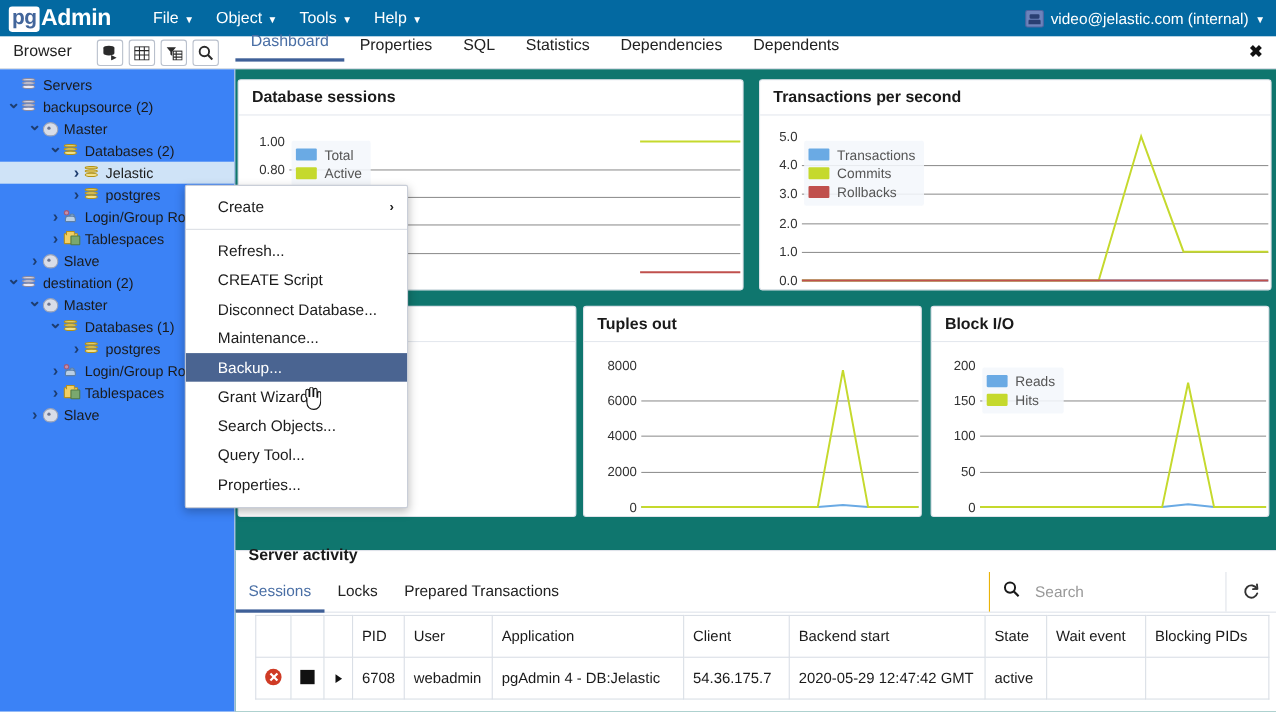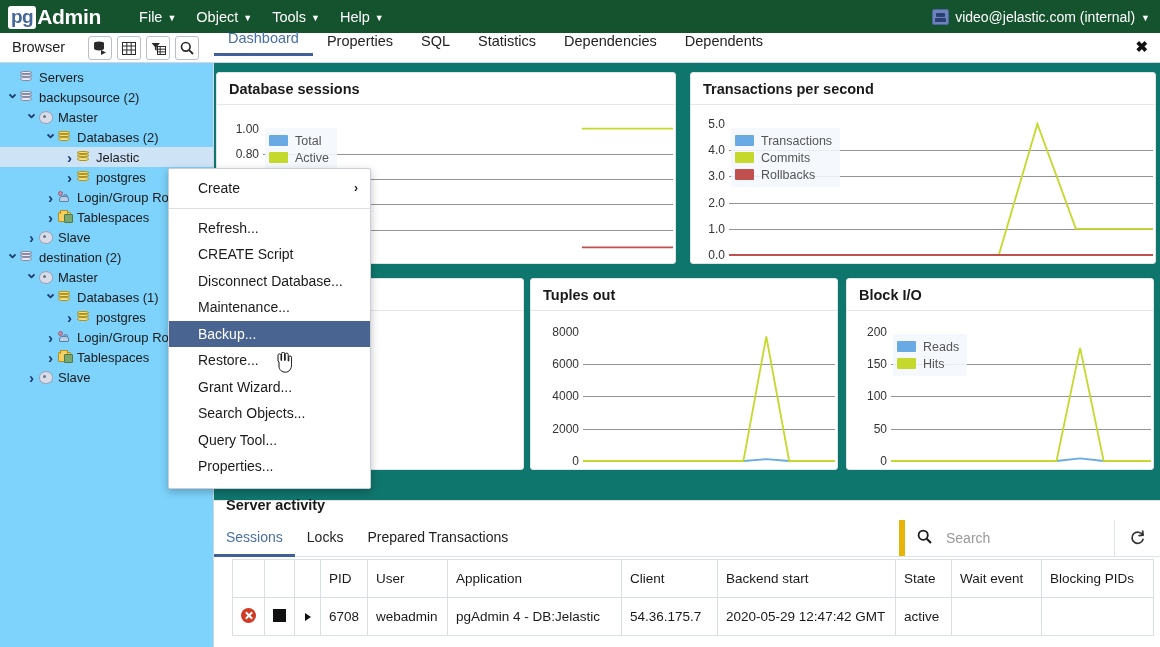--- a/index.html
+++ b/index.html
@@ -8,21 +8,21 @@
     width: 1160px; height: 647px;
     overflow: hidden;
     font-family: "Liberation Sans", sans-serif;
     background: #ffffff;
   }
   #app { position: relative; width: 1160px; height: 647px; background:#fff; }
 
   
   .menubar {
     position:absolute; top:0; left:0; width:1160px; height:35px;
-    background:#14532d; display:flex; align-items:center;
+    background:#0369a1; display:flex; align-items:center;
     border-bottom:1px solid #32527e;
   }
   .logo { display:flex; align-items:center; margin-left:8px; }
   .logo-pg {
     background:#fff; color:#43669b; font-weight:bold; font-size:19px;
     padding:0 3px; border-radius:3px; line-height:22px; height:23px;
     display:inline-block; letter-spacing:-0.5px;
   }
   .logo-admin { color:#fff; font-weight:bold; font-size:21px; margin-left:1px; letter-spacing:-0.3px;}
   .menu-items { display:flex; align-items:center; margin-left:28px; }
@@ -70,21 +70,21 @@
   }
   .ptab.active { color:#4a6fa5; border-bottom:3px solid #3f6098; }
   .close-x {
     position:absolute; right:12px; top:5px; font-size:15px; color:#111;
     font-weight:bold; cursor:pointer;
   }
 
   
   .tree {
     position:absolute; left:0; top:63px; width:214px; height:584px;
-    background:#7dd3fc; border-right:1px solid #cfd6e0; overflow:hidden;
+    background:#3b82f6; border-right:1px solid #cfd6e0; overflow:hidden;
     padding-top:4px;
   }
   .tnode {
     height:20px; display:flex; align-items:center; font-size:13px; color:#1a1a1a;
     white-space:nowrap; cursor:pointer; padding-right:4px;
   }
   .tnode.sel { background:#cfe3f7; }
   .arw { width:13px; text-align:center; color:#1d3c6e; font-size:10px; font-weight:bold; flex:0 0 13px;}
   .arw.down:before { content:"\2304"; font-size:15px; position:relative; top:-4px;}
   .arw.right:before { content:"\203A"; font-size:15px; }
@@ -147,21 +147,21 @@
     position:absolute; left:12px; top:-4px; font-size:14.5px; font-weight:bold; color:#1a1a1a;
   }
   .subtabs {
     position:absolute; left:0; top:19px; width:946px; height:37px;
     display:flex; align-items:center; border-bottom:1px solid #dfe3ea;
   }
   .stab { font-size:14px; color:#222; padding:0 12px; line-height:34px; height:37px; cursor:pointer;}
   .stab.active{ color:#4a6fa5; border-bottom:3px solid #3f6098;}
   .searchbox{
     position:absolute; right:46px; top:19px; height:36px; width:215px;
-    display:flex; align-items:center; border-left:6px solid #eab308; padding-left:12px;
+    display:flex; align-items:center; border-left:1px solid #eab308; padding-left:12px;
   }
   .search-inp{
     border:none; outline:none; font-size:14px; color:#333; width:150px; margin-left:12px;
     font-family:"Liberation Sans", sans-serif; background:transparent;
   }
   .search-inp::placeholder{ color:#999; }
   .refresh-btn{
     position:absolute; right:0; top:19px; width:46px; height:36px;
     display:flex; align-items:center; justify-content:center;
     border-left:1px solid #dfe3ea; cursor:pointer;
@@ -618,21 +618,20 @@
   </div>
 
   <div class="ctx" id="ctxmenu">
       <div class="ctx-item"><span>Create</span><span class="sub-arrow">›</span></div>
       <div class="ctx-sep"></div>
       <div class="ctx-item"><span>Refresh...</span></div>
       <div class="ctx-item"><span>CREATE Script</span></div>
       <div class="ctx-item"><span>Disconnect Database...</span></div>
       <div class="ctx-item"><span>Maintenance...</span></div>
       <div class="ctx-item hl"><span>Backup...</span></div>
-      <div class="ctx-item"><span>Restore...</span></div>
       <div class="ctx-item"><span>Grant Wizard...</span></div>
       <div class="ctx-item"><span>Search Objects...</span></div>
       <div class="ctx-item"><span>Query Tool...</span></div>
       <div class="ctx-item"><span>Properties...</span></div>
     </div>
 
   <div class="cursor-hand">
     <svg width="17" height="21" viewBox="0 0 17 21">
       <path d="M3 9V3.4a1.5 1.5 0 0 1 3 0V8.4h.6V1.6a1.5 1.5 0 0 1 3 0V8.4h.6V2.6a1.5 1.5 0 0 1 3 0V9h.6V5.4a1.4 1.4 0 0 1 2.8 0v7.2c0 4.4-2.6 7.6-6.2 7.6-3.6 0-6.4-2.4-6.4-6.2V10z" fill="#ffffff" stroke="#111" stroke-width="1"></path>
     </svg>

